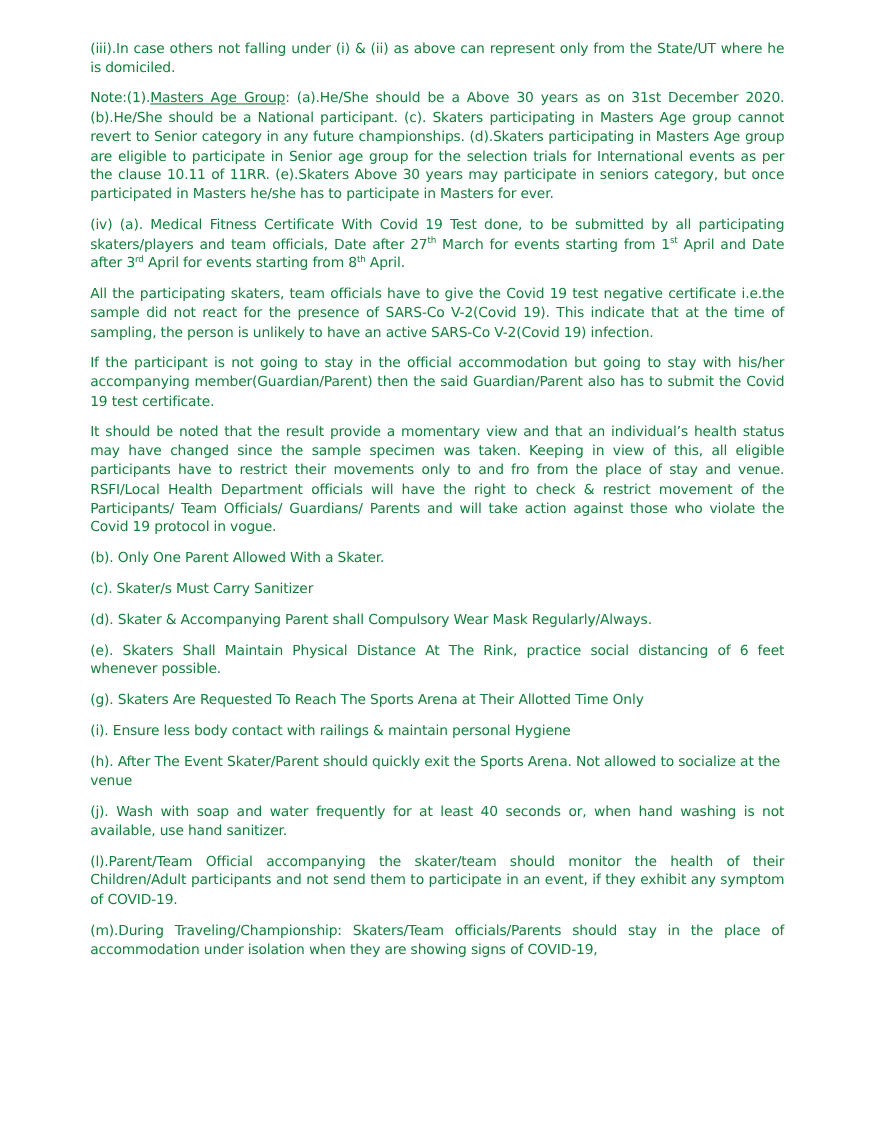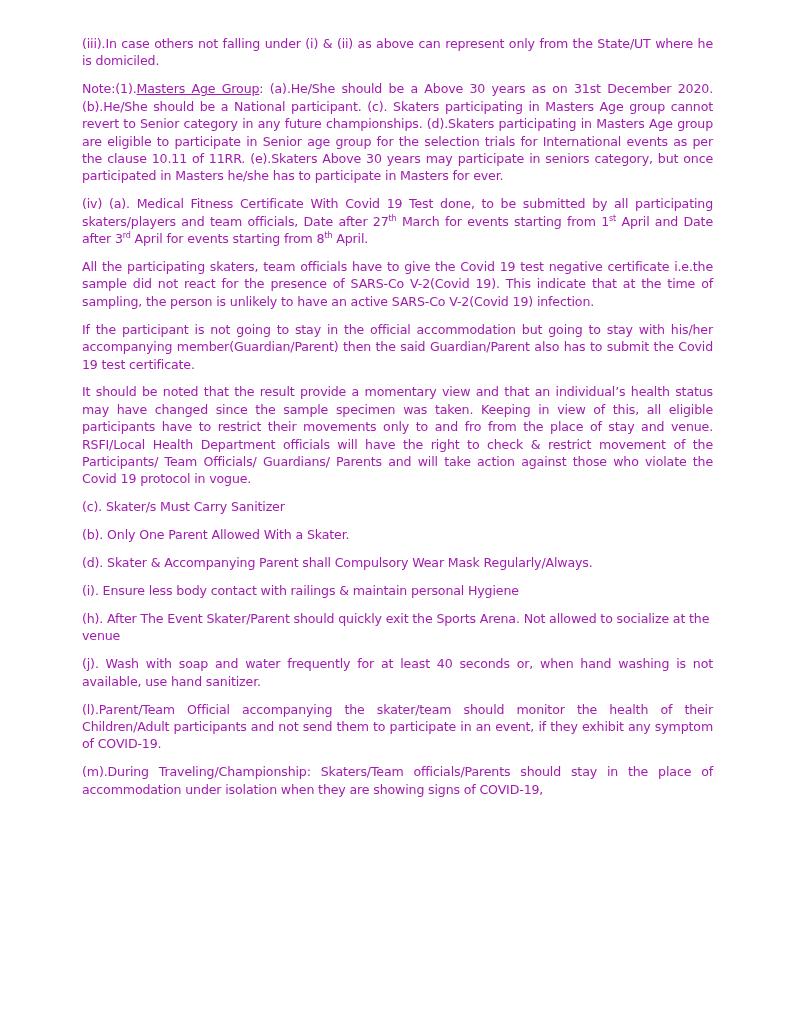--- a/index.html
+++ b/index.html
@@ -1,41 +1,43 @@
 <!DOCTYPE html>
 <html><head>
 <meta charset="utf-8">
 <style>
   html, body { margin: 0; padding: 0; background: #ffffff; }
   body { width: 791px; height: 1024px; overflow: hidden; position: relative; }
   .page {
     position: absolute; left: 82px; top: 35px; width: 631px;
     font-family: "DejaVu Sans", sans-serif;
-    font-size: 12.6px; line-height: 17.4px; color: #a21caf;
+    font-size: 12.6px; line-height: 17.4px; color: #15803d;
     letter-spacing: -0.15px;
   }
   .para { margin: 0 0 10.5px 0; text-align: justify; }
   .para.left { text-align: left; }
   .u { text-decoration: underline; }
   sup { font-size: 8px; line-height: 0; vertical-align: 5px; }
 </style>
 </head>
 <body>
 
 <div class="page">
   <p class="para">(iii).In case others not falling under (i) &amp; (ii) as above can represent only from the State/UT where he is domiciled.</p>
 
   <p class="para"><span>Note:(1).</span><span class="u">Masters Age Group</span><span>: (a).He/She should be a Above 30 years as on 31st December 2020. (b).He/She should be a National participant. (c). Skaters participating in Masters Age group cannot revert to Senior category in any future championships. (d).Skaters participating in Masters Age group are eligible to participate in Senior age group for the selection trials for International events as per the clause 10.11 of 11RR. (e).Skaters Above 30 years may participate in seniors category, but once participated in Masters he/she has to participate in Masters for ever.</span></p>
 
   <p class="para"><span>(iv) (a). Medical Fitness Certificate With Covid 19 Test done, to be submitted by all participating skaters/players and team officials, Date after 27</span><sup>th</sup><span>  March for events starting from 1</span><sup>st</sup><span> April and   Date after 3</span><sup>rd</sup><span> April for events starting from 8</span><sup>th</sup><span> April.</span></p>
 
   <p class="para">All the participating skaters, team officials have to give the Covid 19 test negative certificate i.e.the sample did not react for the presence of SARS-Co V-2(Covid 19). This indicate that at the time of sampling, the person is unlikely to have an active SARS-Co V-2(Covid 19) infection.</p>
   <p class="para">If the participant is not going to stay in the official accommodation but going to stay with his/her accompanying member(Guardian/Parent) then the said Guardian/Parent also has to submit the Covid 19 test certificate.</p>
   <p class="para">It should be noted that the result provide a momentary view and that an individual’s health status may have changed since the sample specimen was taken. Keeping in view of this, all eligible participants have to restrict their movements only to and fro from the place of stay and venue. RSFI/Local Health Department  officials will have the right to check &amp; restrict movement of the Participants/ Team Officials/ Guardians/ Parents and will take action against those who violate the Covid 19 protocol in vogue.</p>
+  <p class="para left">(b). Only One Parent Allowed With a Skater.</p>
   <p class="para left">(c). Skater/s Must Carry Sanitizer</p>
-  <p class="para left">(b). Only One Parent Allowed With a Skater.</p>
   <p class="para left">(d). Skater &amp; Accompanying Parent shall Compulsory Wear Mask Regularly/Always.</p>
+  <p class="para">(e). Skaters Shall Maintain Physical Distance At The Rink, practice social distancing of 6 feet whenever possible.</p>
+  <p class="para left">(g). Skaters Are Requested To Reach The Sports Arena at Their Allotted Time Only</p>
   <p class="para left">(i). Ensure less body contact with railings &amp; maintain personal Hygiene</p>
   <p class="para left">(h). After The Event Skater/Parent should quickly exit the  Sports Arena. Not allowed to socialize at the venue</p>
   <p class="para">(j). Wash with soap and water frequently for at least 40 seconds or, when hand washing is not available, use hand sanitizer.</p>
   <p class="para">(l).Parent/Team Official accompanying the skater/team should monitor the health of their Children/Adult participants  and not send them to participate in an event, if they exhibit any symptom of COVID-19.</p>
   <p class="para">(m).During Traveling/Championship: Skaters/Team officials/Parents should stay in the place of accommodation  under isolation when they are showing signs of COVID-19,</p>
 </div>
 
 </body></html>

